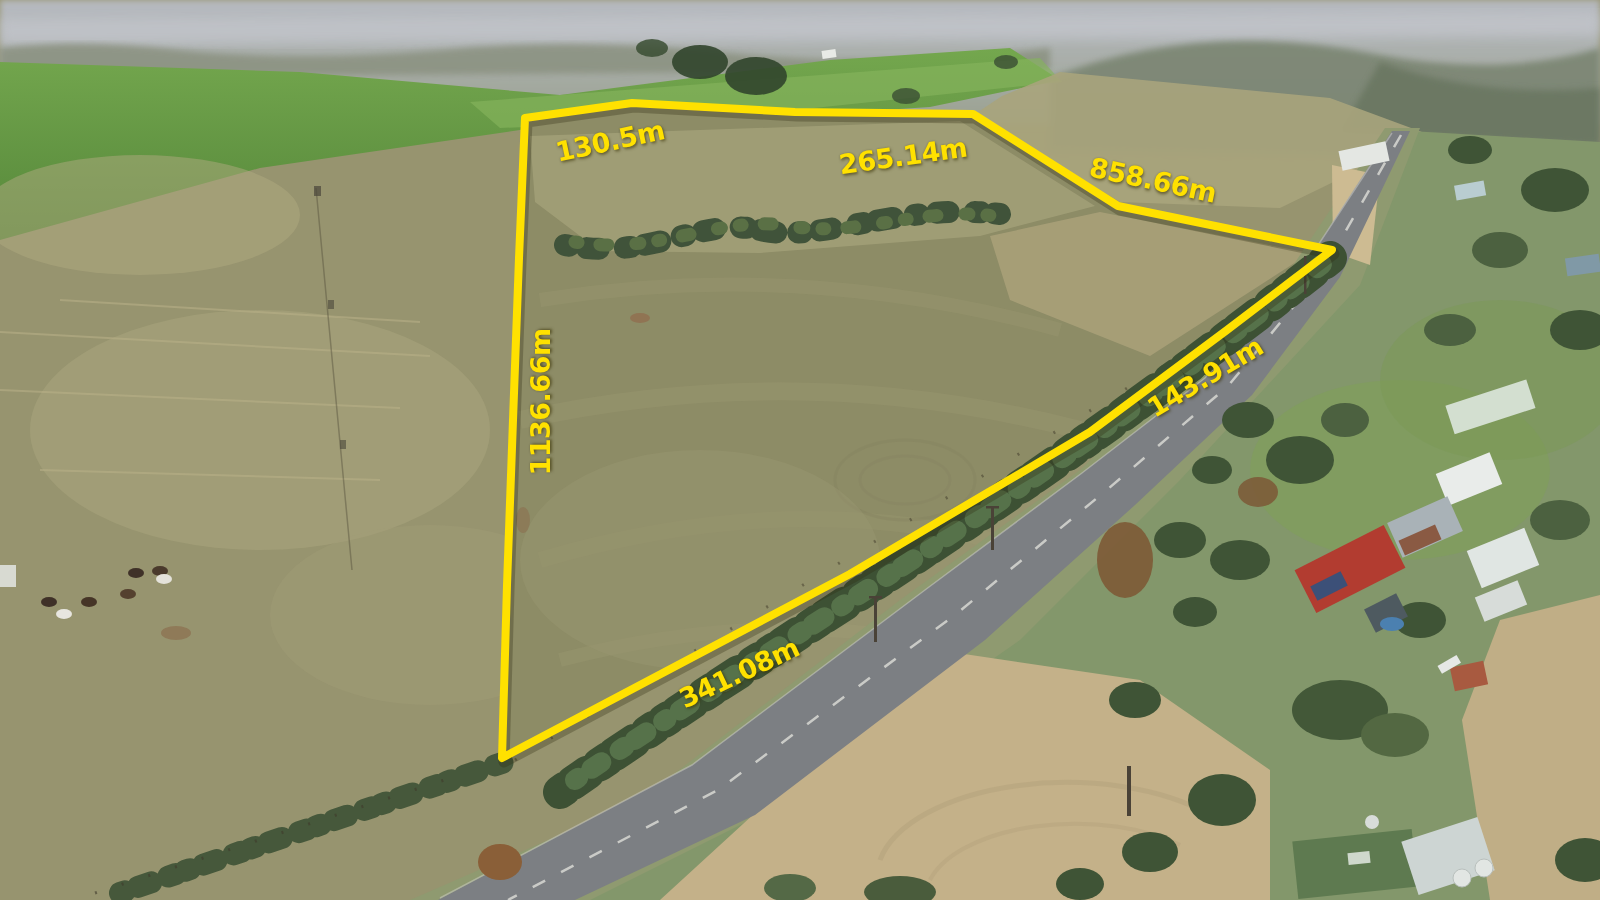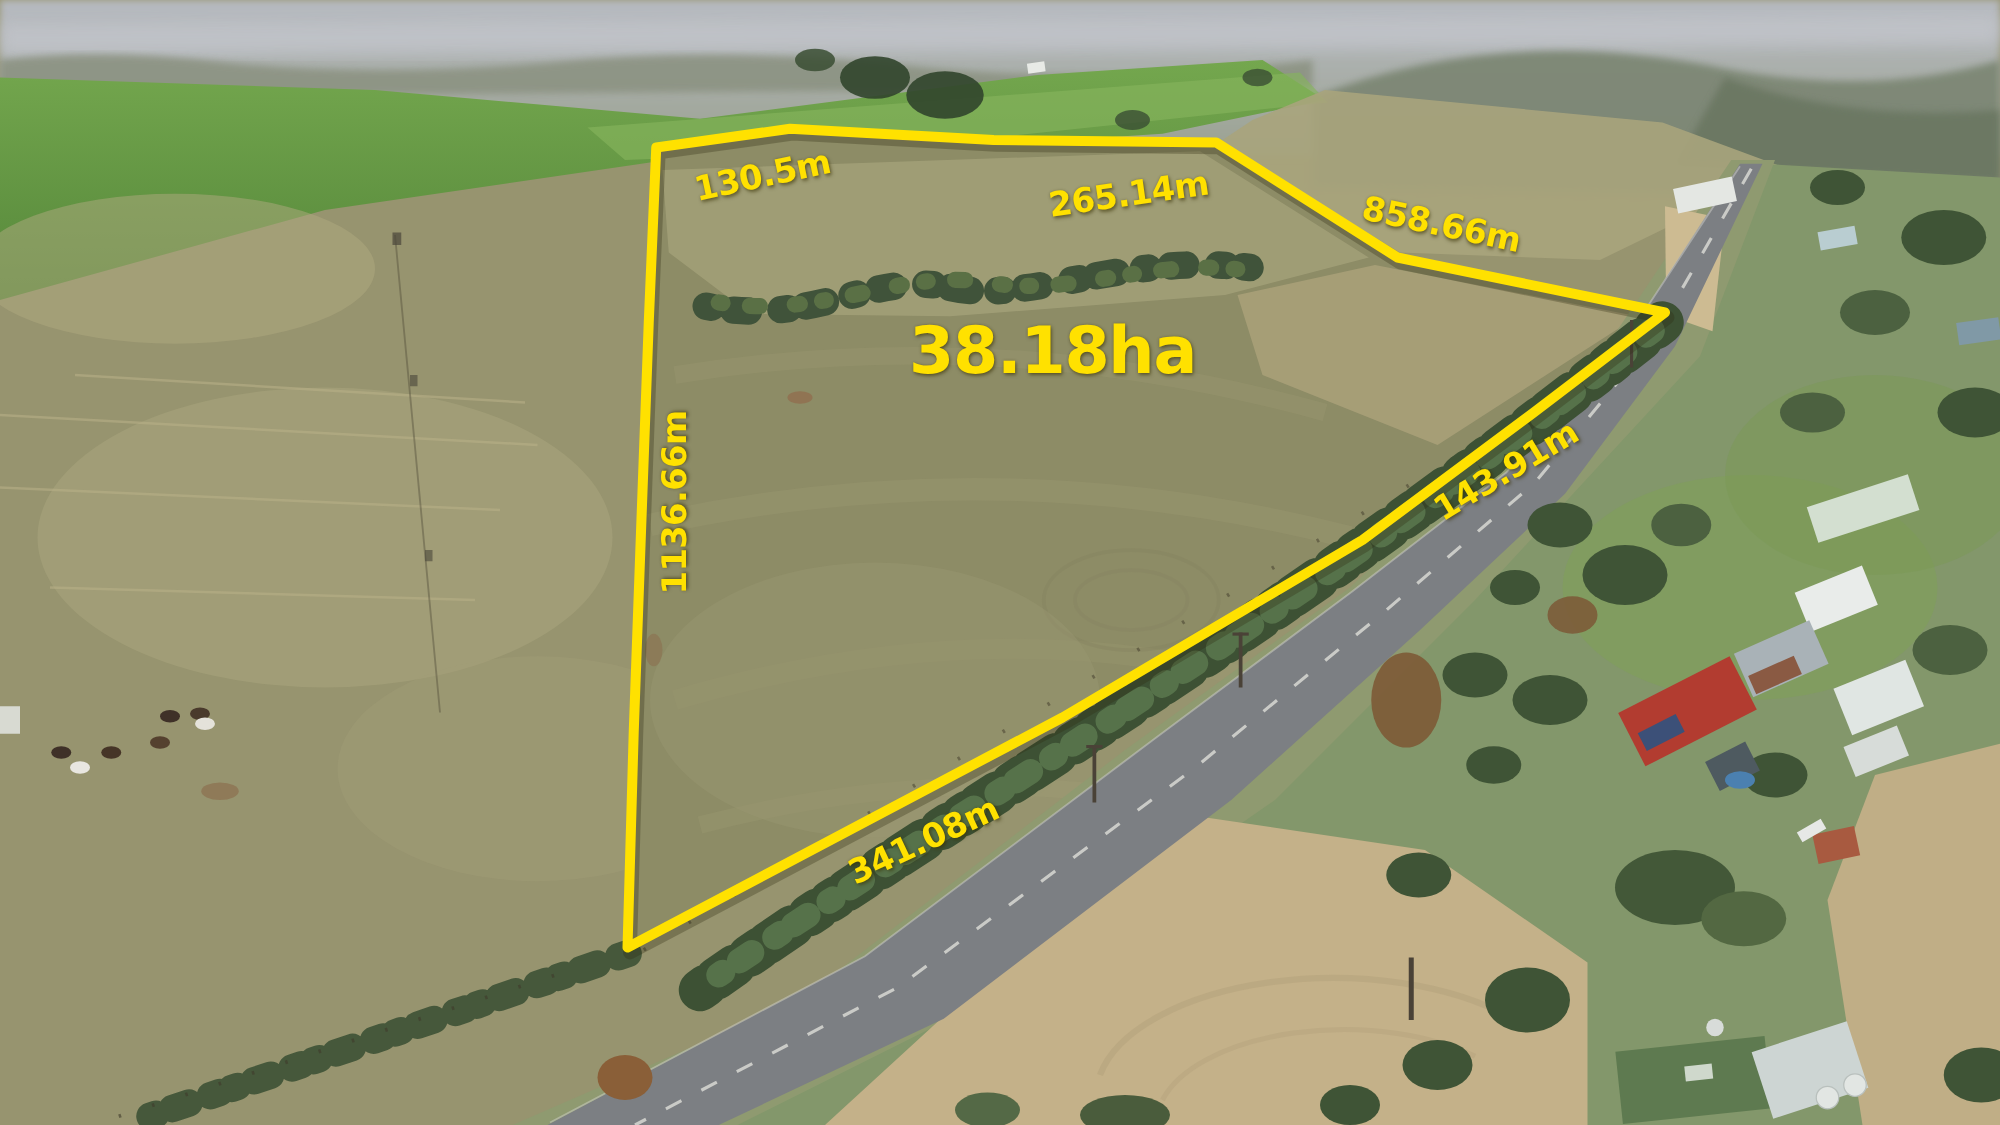--- a/index.html
+++ b/index.html
@@ -189,14 +189,13 @@
     <polygon points="525,118 632,103 795,112 973,114 1118,206 1332,250 1227,330 1090,432 850,574 502,758 507,585 513,420 519,258" fill="none" stroke="#ffe100" stroke-width="8" stroke-linejoin="round"></polygon>
   </g>
 </svg>
 
 <div class="label measure" style="left:610px;top:141px;--r:-12deg">130.5m</div>
 <div class="label measure" style="left:903px;top:156px;--r:-8deg">265.14m</div>
 <div class="label measure" style="left:1153px;top:180px;--r:12deg">858.66m</div>
 <div class="label measure" style="left:540px;top:402px;--r:-90deg">1136.66m</div>
 <div class="label measure" style="left:1205px;top:377px;--r:-31deg">143.91m</div>
 <div class="label measure" style="left:739px;top:673px;--r:-25deg">341.08m</div>
-<div class="label area" style="left:842px;top:281px">38.18ha</div>
 </div>
 
 </body></html>

